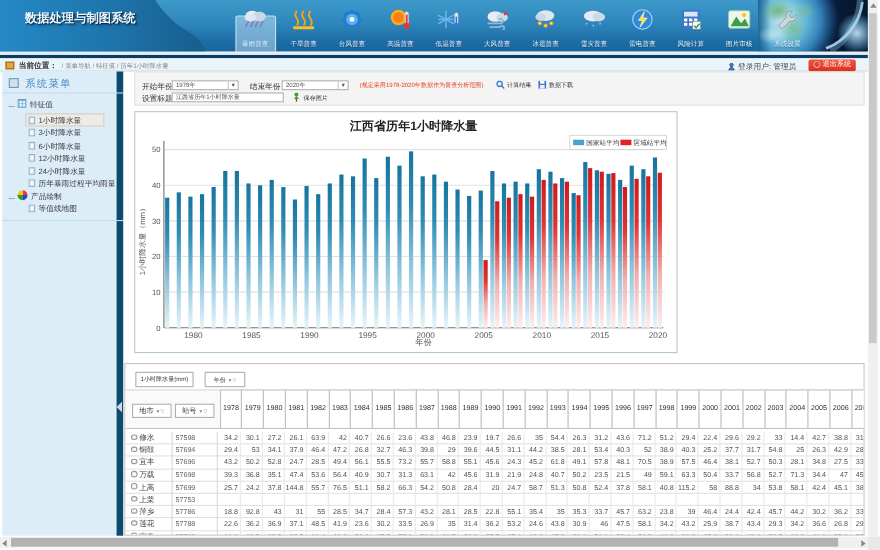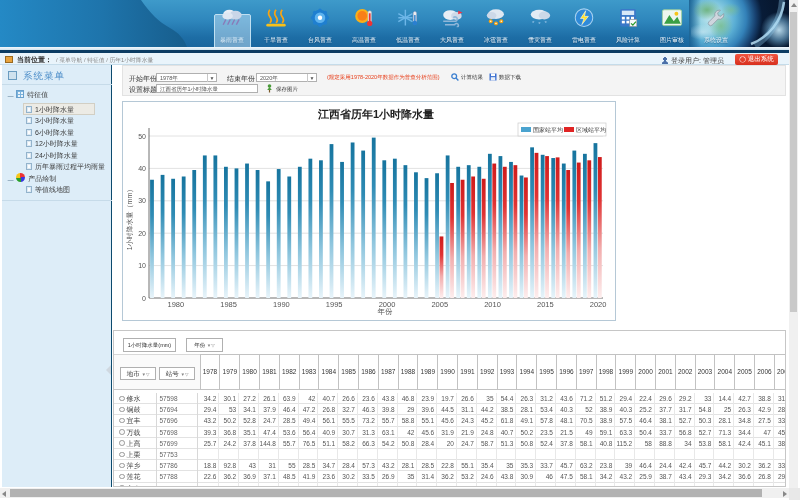--- a/index.html
+++ b/index.html
@@ -21,21 +21,21 @@
 #earth{position:absolute;right:0;top:0;width:100px;height:47px;background:linear-gradient(90deg,rgba(20,90,140,0.85) 0%,rgba(20,80,130,0) 12%),radial-gradient(circle 26px at 90px 30px,rgba(200,235,252,0.9) 0%,rgba(130,195,235,0.5) 40%,rgba(40,100,160,0) 70%),radial-gradient(circle 64px at 22px 18px,#c2e6ef 0%,#8fd0e2 20%,#5aaed4 38%,#3381b8 55%,#17406e 70%,#081c38 80%,#071830 100%);}
 #earth .cont{position:absolute;left:2px;top:0px;width:56px;height:46px;background:radial-gradient(ellipse 14px 10px at 16px 10px,rgba(105,175,115,0.85) 0%,rgba(105,175,115,0) 100%),radial-gradient(ellipse 12px 14px at 30px 26px,rgba(115,185,125,0.7) 0%,rgba(115,185,125,0) 100%),radial-gradient(ellipse 10px 7px at 40px 10px,rgba(125,190,135,0.6) 0%,rgba(125,190,135,0) 100%),radial-gradient(ellipse 16px 8px at 12px 32px,rgba(225,242,248,0.55) 0%,rgba(225,242,248,0) 100%);}
 #user .uic{display:inline-block;width:6px;height:7px;margin-right:3px;position:relative;top:1px;background:radial-gradient(circle 2px at 3px 2px,#4a6fa8 0%,#4a6fa8 90%,transparent 100%),radial-gradient(ellipse 3px 2.5px at 3px 6.5px,#4a6fa8 0%,#4a6fa8 90%,transparent 100%);}
 #bc{position:absolute;left:0px;top:52.5px;width:789px;height:12.5px;background:#e9f4fb;border-bottom:1px solid #c5dcea;font-size:7px;color:#555;}
 #bc .ic{position:absolute;left:5px;top:3px;width:8px;height:7px;background:#e8a33d;border:1px solid #9a6a20;}
 #bc .t1{position:absolute;left:17px;top:2.5px;color:#333;font-weight:bold;}
 #bc .t2{position:absolute;left:56px;top:3.5px;color:#888;font-size:5.8px;}
 #user{position:absolute;left:662px;top:3px;color:#444;font-size:7px;}
 #logout{position:absolute;left:735px;top:1.5px;width:43px;height:10.5px;background:linear-gradient(180deg,#f05540,#d8301e);border-radius:2px;color:#fff;font-size:6.5px;text-align:center;line-height:10.5px;}
 
-#side{position:absolute;left:2px;top:65px;width:110px;height:422px;background:#ddedf8;border-right:1px solid #0c4a6e;}
+#side{position:absolute;left:2px;top:65px;width:110px;height:422px;background:#ddedf8;border-right:6px solid #0c4a6e;}
 #side h3{position:absolute;left:6px;top:5px;font-size:9.5px;color:#4a8cc8;font-weight:normal;letter-spacing:1px;}
 #side h3::before{content:"";display:inline-block;width:7px;height:7px;border:1.5px solid #6a9cc0;background:#cfe2ee;margin-right:6px;vertical-align:-1px;}
 #side .sep1{position:absolute;left:0;top:19px;width:110px;border-top:1px solid #c6dbe9;}
 #side .sep2{position:absolute;left:0;top:135px;width:110px;border-top:1px solid #c6dbe9;}
 .titem{position:absolute;height:11px;font-size:7px;color:#3a3a3a;white-space:nowrap;}
 .titem span{position:relative;z-index:1;}
 .titem .ttxt{position:relative;}
 .texp{color:#8aa4b8;font-size:8px;margin-right:2px;}
 .tgrid{display:inline-block;width:8px;height:8px;margin-right:3px;vertical-align:-1px;border:1px solid #6aa0cc;background-image:linear-gradient(90deg,#7ab2dc 1px,transparent 1px),linear-gradient(#7ab2dc 1px,transparent 1px);background-size:3px 3px;background-color:#eaf4fb;}
 .twheel{display:inline-block;width:9px;height:9px;border-radius:50%;margin-right:3px;vertical-align:-1px;background:conic-gradient(#e33 0 25%,#3a3ae0 25% 50%,#2aa02a 50% 75%,#f7c41a 75% 100%);}
@@ -232,20 +232,21 @@
           </svg></div>
         <div class="hil">图片审核</div>
       </div>
       <div class="hicon" style="left:694px">
         <div class="hig"><svg width="22" height="22" viewBox="0 0 22 22">
             <path d="M14.5 2.5 a5 5 0 0 0 -4.8 6.4 L3 15.6 a2.6 2.6 0 0 0 3.7 3.7 L13.4 12.6 a5 5 0 0 0 6.3 -6.3 l-3.2 3.2 -2.8 -0.9 -0.9 -2.8 3.2 -3.2 a5 5 0 0 0 -1.5 -0.1 z" fill="#cfd6de" stroke="#8a94a0" stroke-width="0.8"></path>
           </svg></div>
         <div class="hil">系统设置</div>
       </div>
     <div id="title">
+        <div class="l2">数据处理与制图系统</div>
       </div>
   </div>
   <div id="hband"></div>
   <div id="hdrline"></div>
   <div id="bc">
     <div class="ic"></div>
       <div class="t1">当前位置：</div>
     <div class="t2">/ 菜单导航 / 特征值 / 历年1小时降水量</div>
     <div id="user"><span class="uic"></span>登录用户: 管理员</div>
     <div id="logout"><span style="font-size:6px">◯</span> 退出系统</div>

